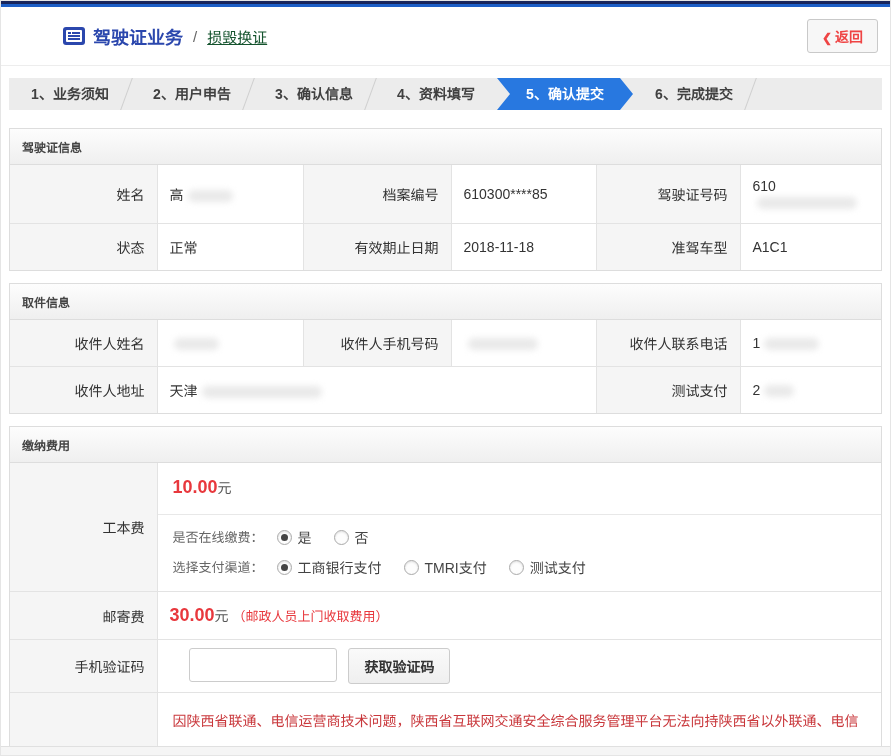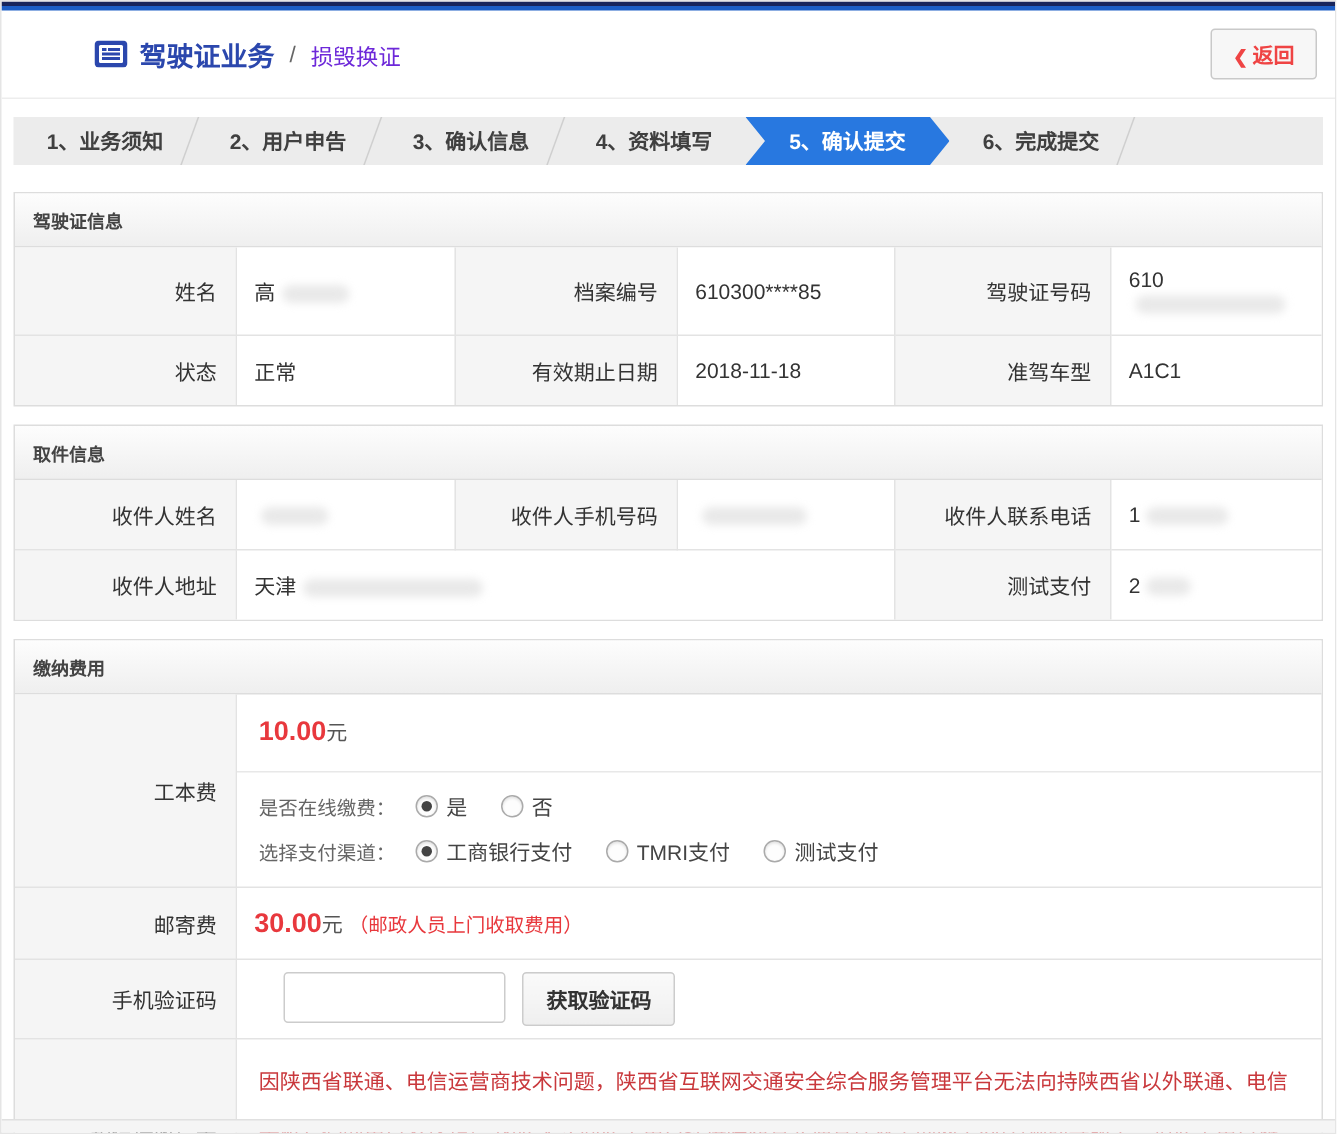--- a/index.html
+++ b/index.html
@@ -10,21 +10,21 @@
   
   .stripe-dark { height:3px; background:#18255c; }
   .stripe-blue { height:3px; background:#1c5ec6; }
 
   
   .header { display:flex; align-items:center; justify-content:space-between; padding:12px 12px 12px 14px; border-bottom:1px solid #ededed; }
   .header-left { display:flex; align-items:center; gap:8px;padding-left:48px; }
   .list-icon { width:22px; height:18px; display:inline-block; }
   .app-title { color:#2b47ad; font-size:18px; font-weight:bold; }
   .crumb-sep { color:#666; font-size:15px; margin:0 2px; }
-  .page-title { color:#6d28d9; font-size:15px; }
+  .page-title { color:#14532d; font-size:15px;text-decoration:underline; }
   .back-btn { display:inline-block; padding:6px 14px; background:#f7f7f7; border:1px solid #c9c9c9; border-radius:3px; color:#ef4444; font-size:14px; font-weight:bold; cursor:pointer; }
   .back-btn .chev { font-size:12px; margin-right:3px; }
 
   
   .steps { display:flex; margin:12px 8px 18px 8px; height:32px; background:#ececec; overflow:hidden; }
   .step { position:relative; width:122px; line-height:32px; text-align:center; color:#404040; font-weight:bold; font-size:14px; flex:0 0 auto; }
   .step::after { content:""; position:absolute; right:4px; top:50%; width:1px; height:36px; background:#cfcfcf; transform:translateY(-50%) rotate(20deg); }
   .step.no-sep::after, .step.active::after { display:none; }
   .step.active { width:136px; background:#2878e0; color:#fff;
     clip-path:polygon(0 0, calc(100% - 13px) 0, 100% 50%, calc(100% - 13px) 100%, 0 100%, 13px 50%); }
@@ -42,21 +42,21 @@
 
   .redact { display:inline-block; height:12px; border-radius:6px; background:#e9e9e9; filter:blur(3px); vertical-align:middle; margin-left:4px; }
   .w30{width:30px;} .w45{width:45px;} .w55{width:55px;} .w70{width:70px;} .w100{width:100px;} .w120{width:120px;}
 
   
   .fee-amount { font-size:18px; font-weight:bold; color:#e8383d; }
   .fee-unit { font-size:14px; font-weight:normal; color:#555; }
   .fee-note { font-size:13px; color:#e8383d; margin-left:4px; }
   .fee-block-top { padding:14px 15px 16px 15px; border-bottom:1px solid #e8e8e8; }
   .fee-block-radios { padding:12px 15px 14px 15px; }
-  .radio-row { display:flex; align-items:center; margin-top:10px; }
+  .radio-row { display:flex; align-items:flex-start; margin-top:10px; }
   .radio-row:first-child { margin-top:0; }
   .radio-prompt { font-size:13px; color:#666; width:104px; }
   .radio-opt { display:inline-flex; align-items:center; margin-right:22px; cursor:pointer; }
   .radio-circle { width:15px; height:15px; border:1px solid #aaa; border-radius:50%; background:#fdfdfd; margin-right:6px; position:relative; box-shadow:inset 0 1px 2px rgba(0,0,0,.12); }
   .radio-opt.checked .radio-circle::after { content:""; position:absolute; left:3px; top:3px; width:7px; height:7px; border-radius:50%; background:#444; }
   .radio-label { font-size:14px; color:#444; }
 
   .code-cell { padding:8px 31px; }
   .code-input { width:148px; height:34px; border:1px solid #ccc; border-radius:3px; padding:0 8px; font-size:14px; color:#333; outline:none; }
   .code-btn { height:36px; margin-left:8px; padding:0 15px; background:linear-gradient(#fafafa,#efefef); border:1px solid #ccc; border-radius:3px; font-size:14px; font-weight:bold; color:#333; cursor:pointer; vertical-align:middle; }

